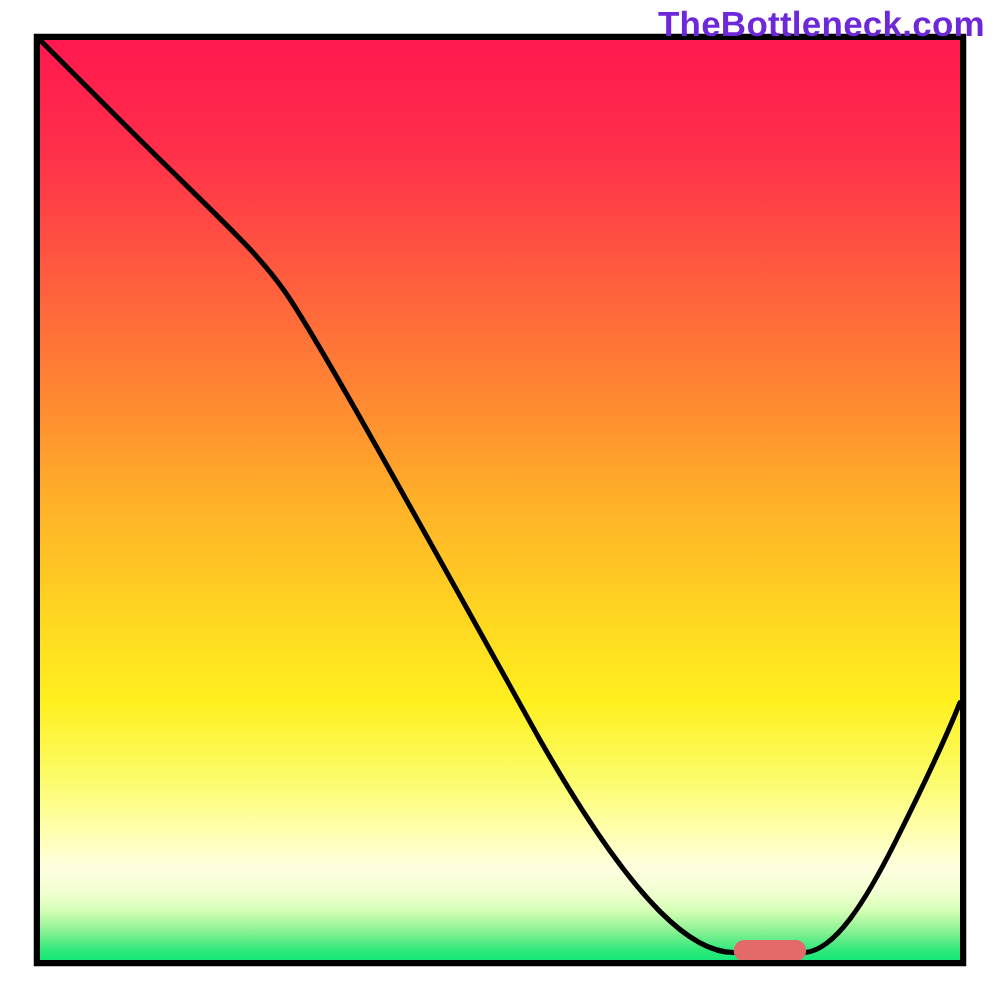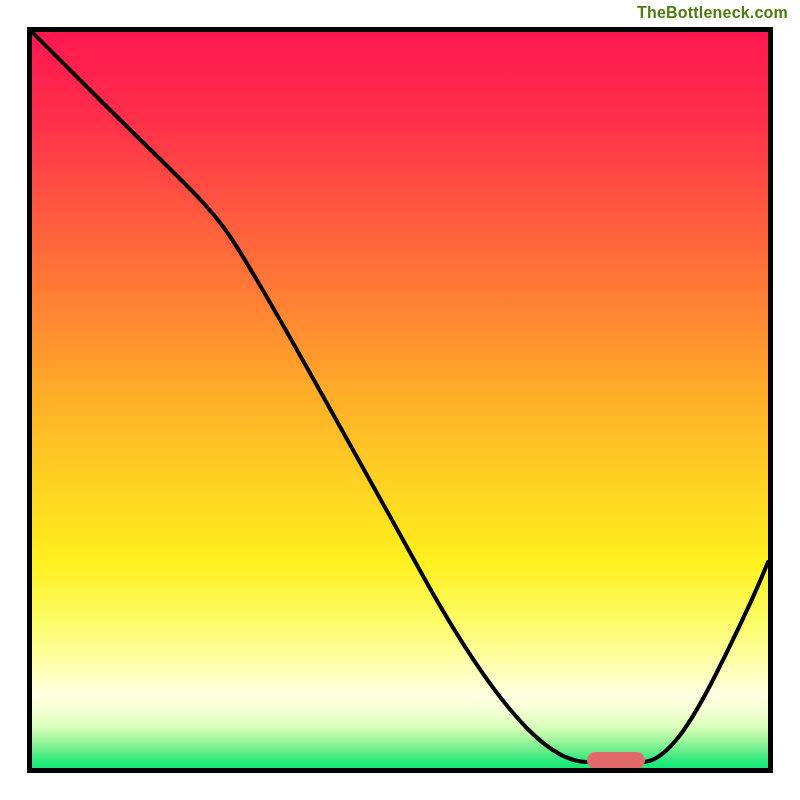--- a/index.html
+++ b/index.html
@@ -13,23 +13,23 @@
   }
   .container {
     position: relative;
     width: 800px;
     height: 800px;
   }
   .watermark {
     position: absolute;
     top: 4px;
     right: 12px;
-    font-size: 16px;
+    font-size: 28px;
     font-weight: 600;
-    color: #4d7c0f;
+    color: #6d28d9;
     letter-spacing: 0.2px;
     z-index: 10;
   }
   .plot-area {
     position: absolute;
     left: 27px;
     top: 27px;
     width: 746px;
     height: 746px;
     box-sizing: border-box;

